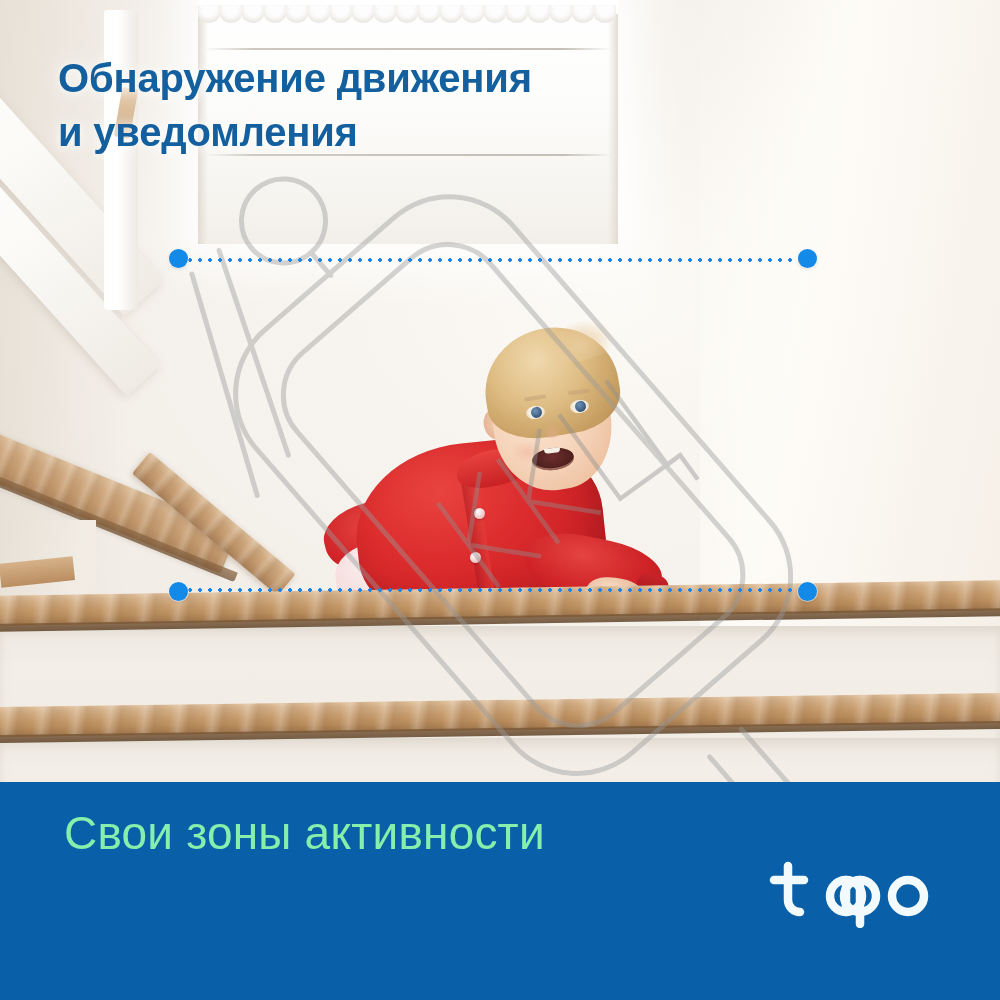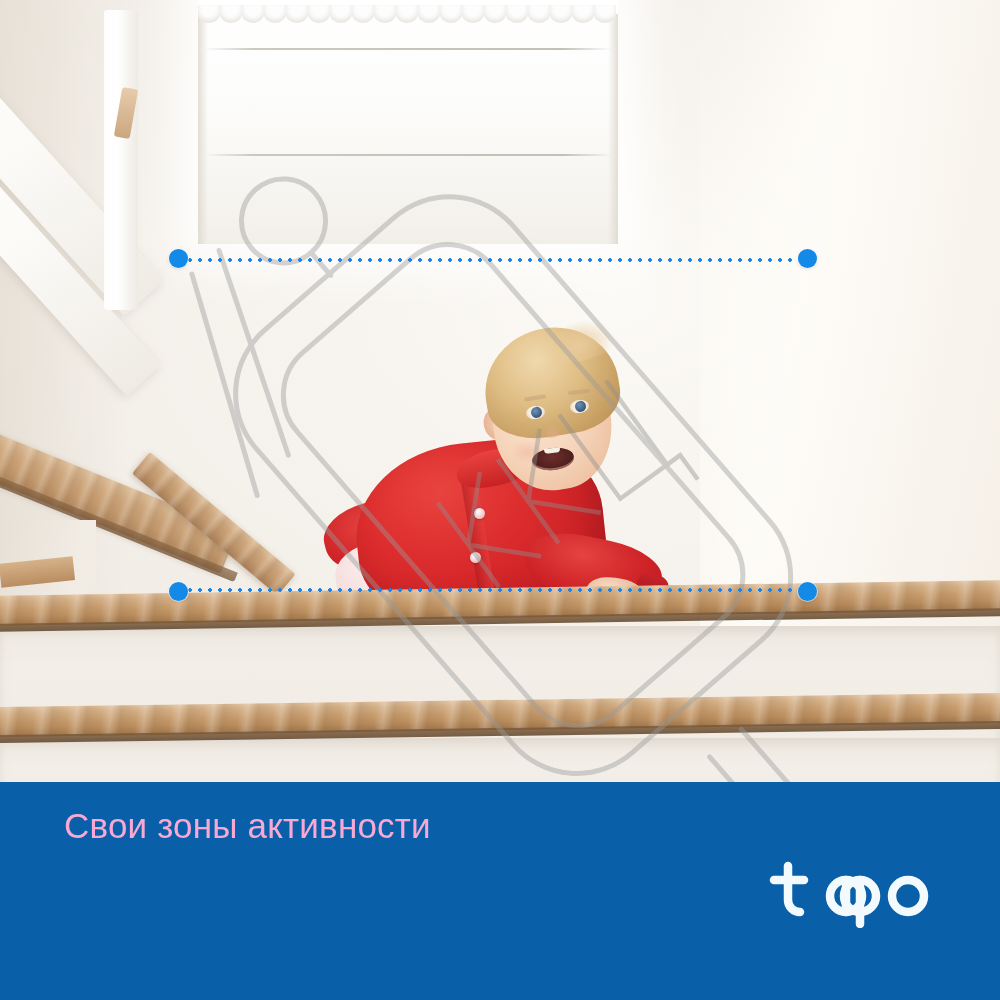--- a/index.html
+++ b/index.html
@@ -465,23 +465,23 @@
   .banner {
     position: absolute;
     left: 0; top: 782px;
     width: 1000px; height: 218px;
     background: #0a60a8;
     overflow: hidden;
   }
   .banner .b-title {
     position: absolute;
     left: 64px; top: 24px;
-    font-size: 35px;
+    font-size: 46px;
     font-weight: 400;
-    color: #f9a8d4;
+    color: #86efac;
     letter-spacing: .2px;
   }
   .banner .b-body {
     position: absolute;
     left: 64px; top: 80px;
     width: 600px;
     font-size: 26px;
     font-weight: 400;
     line-height: 1.46;
     color: #e4f1fb;
@@ -619,20 +619,22 @@
       <div class="edge h top"></div>
       <div class="edge h bottom"></div>
       <div class="edge v left"></div>
       <div class="edge v right"></div>
       <div class="handle tl"></div>
       <div class="handle tr"></div>
       <div class="handle bl"></div>
       <div class="handle br"></div>
     </div>
 
+    <div class="headline" style="color: rgb(20, 96, 159);">Обнаружение движения
+и уведомления</div>
   </div>
 
   <div class="banner" style="background: rgb(10, 96, 168);">
     <div class="b-title">Свои зоны активности</div>
 
     <div class="logo">
       <svg width="170" height="72" viewBox="0 0 170 72">
         <g fill="none" stroke="#f2fafe" stroke-width="8.5" stroke-linecap="round" stroke-linejoin="round">
 
           <path d="M20 10 L20 44 a12 12 0 0 0 12 12"></path>

